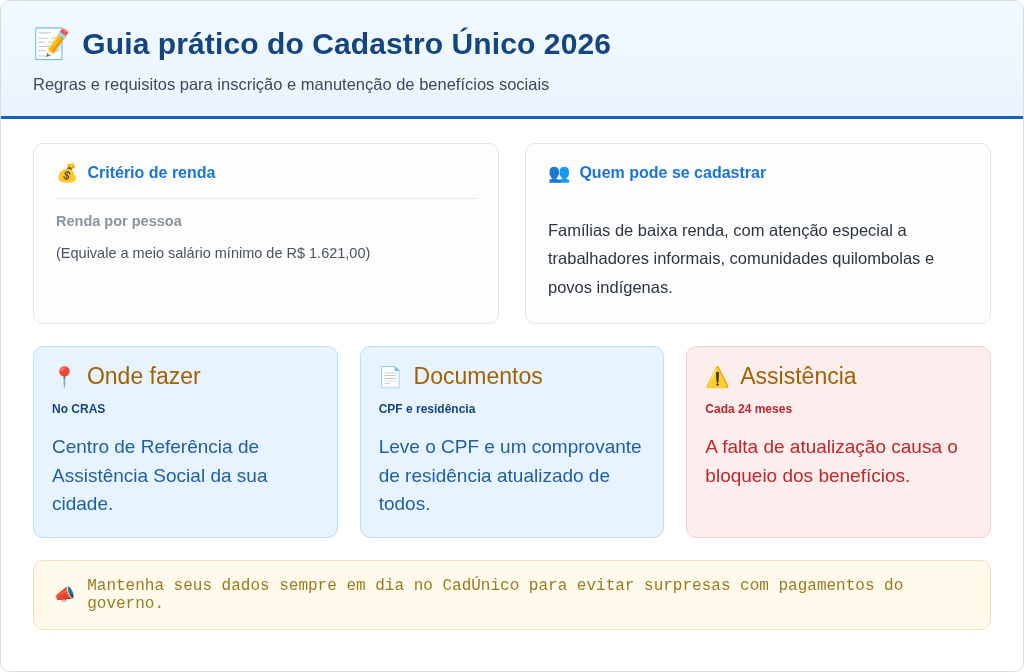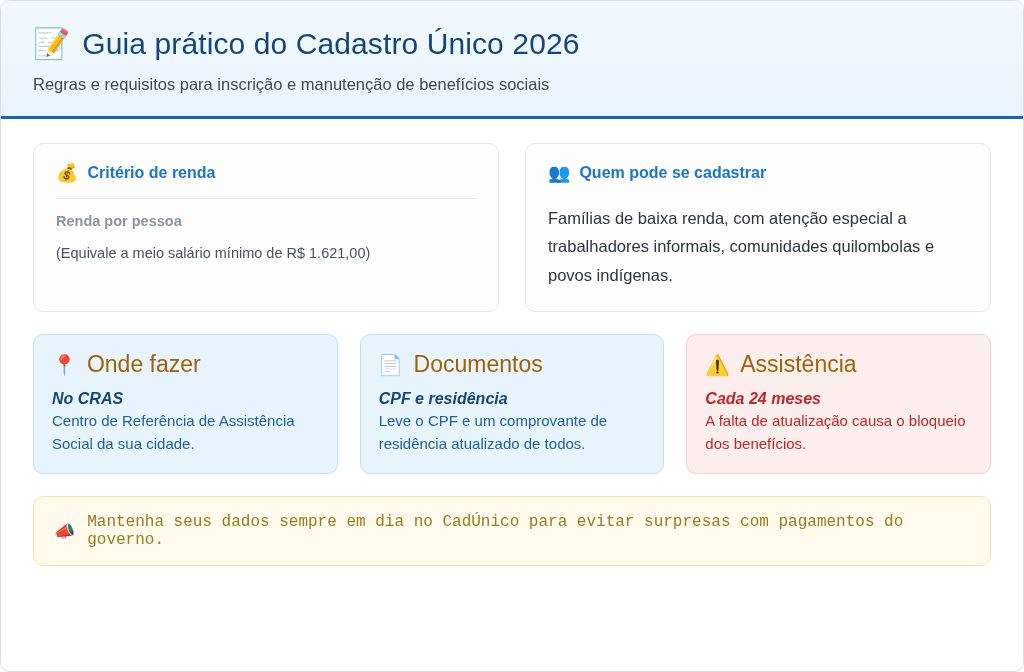--- a/index.html
+++ b/index.html
@@ -36,21 +36,21 @@
     display: flex;
     align-items: center;
     gap: 12px;
   }
   .header-icon {
     font-size: 30px;
     line-height: 1;
   }
   .header-title {
     font-size: 30px;
-    font-weight: normal;
+    font-weight: bold;
     color: #14457f;
     letter-spacing: 0.1px;
   }
   .header-sub {
     margin-top: 14px;
     font-size: 16.5px;
     color: #3e4a57;
   }
 
   
@@ -101,21 +101,21 @@
     font-weight: bold;
     color: #1d2530;
     margin-bottom: 7px;
   }
   .note-line {
     font-size: 14.5px;
     color: #4a5460;
     margin-top: 16px;
   }
   .para {
-    margin-top: 22px;
+    margin-top: 34px;
     font-size: 16.5px;
     line-height: 1.72;
     color: #2c3642;
   }
 
   
   .mid-row {
     display: flex;
     gap: 22px;
     margin-top: 22px;
@@ -143,29 +143,28 @@
   }
   .mini-head .ico {
     font-size: 20px;
     line-height: 1;
   }
   .mini-head .ttl {
     font-size: 23px;
     color: #a16207;
   }
   .mini-sub {
-    font-size: 16px;
+    font-size: 12px;
     font-weight: bold;
     color: #14457f;
-    margin-bottom: 2px;
-    font-style: italic;
+    margin-bottom: 17px;
   }
   .mini.red .mini-sub { color: #c0262a; }
   .mini-text {
-    font-size: 15px;
+    font-size: 19px;
     line-height: 1.5;
     color: #1f5fa8;
   }
   .mini.red .mini-text { color: #c0262a; }
 
   
   .footer-note {
     box-sizing: border-box;
     margin-top: 22px;
     background: #fffaec;

